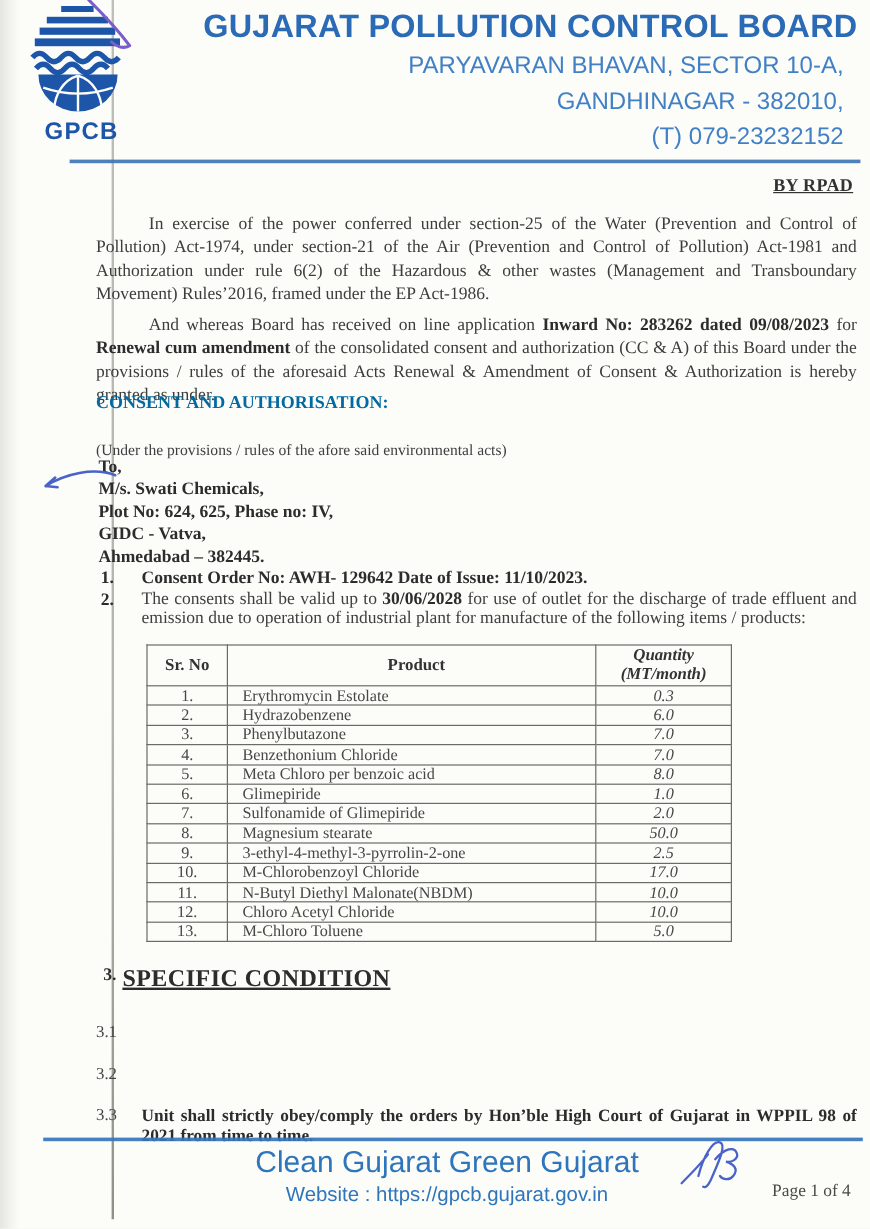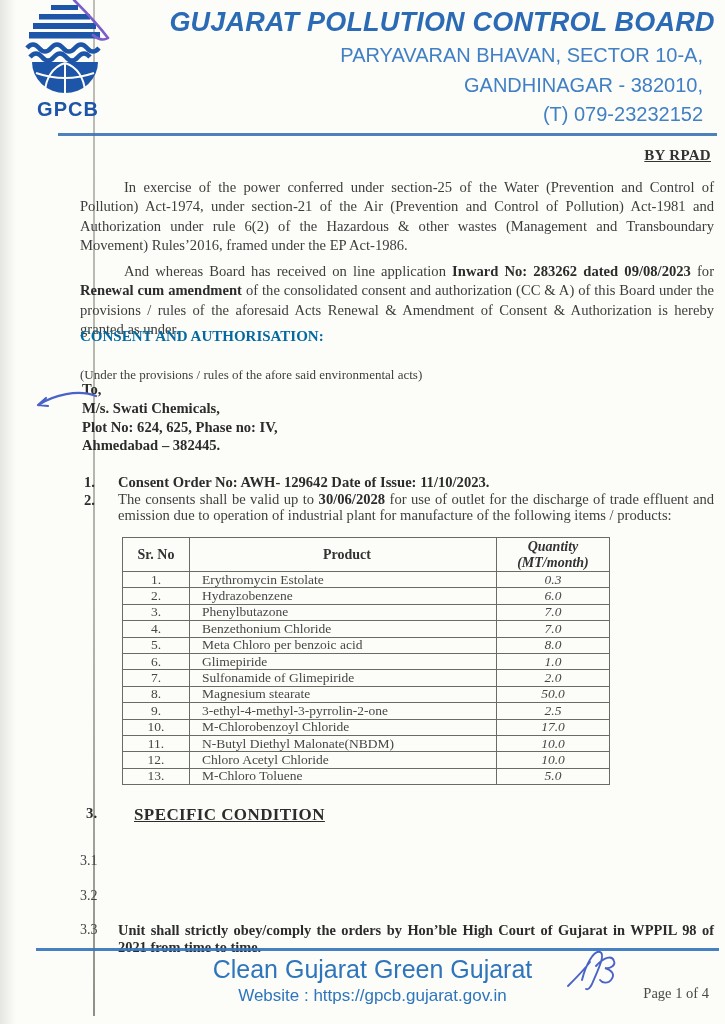--- a/index.html
+++ b/index.html
@@ -22,21 +22,21 @@
   }
   
   .logo-block{ position:absolute; left:22px; top:3px; width:92px; text-align:center; }
   .logo-text{
     font-family:"Liberation Sans", sans-serif; font-weight:bold;
     font-size:20px; color:#1d55a8; letter-spacing:1px; margin-top:-2px;
   }
   .org-title{
     position:absolute; left:168px; top:7px; width:548px; text-align:center;
     font-family:"Liberation Sans", sans-serif; font-weight:bold;
-    font-size:27px; color:#2b6ab5; letter-spacing:0.2px; white-space:nowrap;font-style:italic;
+    font-size:27px; color:#2b6ab5; letter-spacing:0.2px; white-space:nowrap;
   }
   .addr{
     position:absolute; right:22px; text-align:right;
     font-family:"Liberation Sans", sans-serif; font-size:20px; color:#4180c4;
     white-space:nowrap;
   }
   .addr1{ top:44px; } .addr2{ top:74px; } .addr3{ top:103px; }
   .header-rule{
     position:absolute; top:133px; left:58px; right:8px; height:3px;
     background:#3b72b4; opacity:.9;
@@ -67,21 +67,21 @@
   
   .products{ position:absolute; left:122px; top:537px; width:488px; border-collapse:collapse; font-size:13.5px; color:#474747; }
   .products th, .products td{ border:1px solid #6b6b66; padding:0 4px; }
   .products th{ font-size:14px; color:#333; font-weight:bold; height:33px; line-height:16px; }
   .products td{ height:15.4px; line-height:14px; }
   .col-sr{ width:58px; text-align:center; }
   .col-prod{ text-align:left; padding-left:12px !important;font-family:Liberation Serif, serif; }
   .col-qty{ width:104px; text-align:center;font-style:italic; }
   
   .sec3-num{ position:absolute; left:86px; top:805px; font-weight:bold; font-size:14.8px; color:#2c2c2c; }
-  .sec3-title{ position:absolute; left:134px; top:805px; font-weight:bold; font-size:17px; color:#2c2c2c; text-decoration:underline; letter-spacing:0.4px; }
+  .sec3-title{ position:absolute; left:102px; top:805px; font-weight:bold; font-size:20px; color:#2c2c2c; text-decoration:underline; letter-spacing:0.4px; }
   .cond-num{ position:absolute; left:80px; font-size:14px; color:#444; }
   .cond-text{ position:absolute; left:118px; width:596px; font-size:14.4px; font-weight:bold; color:#2c2c2c; text-align:justify; line-height:17px; }
   .c1{ top:853px; } .c2{ top:888px; } .c3{ top:922px; }
   
   .footer-rule{ position:absolute; top:948px; left:36px; right:6px; height:3px; background:#3576bd; opacity:.92; }
   .slogan{
     position:absolute; top:955px; left:0; width:745px; text-align:center;
     font-family:"Liberation Sans", sans-serif; font-size:25px; color:#2e75bc;
   }
   .website{
@@ -131,20 +131,21 @@
   <p class="par indent p2"><span>And whereas Board has received on line application </span><b>Inward No: 283262 dated 09/08/2023</b><span> for </span><b>Renewal cum amendment</b><span> of the consolidated consent and authorization (CC &amp; A) of this Board under the provisions / rules of the aforesaid Acts Renewal &amp; Amendment of Consent &amp; Authorization is hereby granted as under.</span></p>
 
   <div class="consent-heading">CONSENT AND AUTHORISATION:</div>
   <div class="consent-sub">(Under the provisions / rules of the afore said environmental acts)</div>
 
   <div class="to-label">To,</div>
   <div class="addressee">
 
   <div>M/s. Swati Chemicals,</div>
       <div>Plot No: 624, 625, Phase no: IV,</div>
+      <div>GIDC - Vatva,</div>
       <div>Ahmedabad – 382445.</div>
     </div>
 
   <svg class="annotation" style="left:28px; top:386px;" width="72" height="30">
     <path d="M68 10 C 50 3, 26 9, 10 19 M10 19 l 8 -7 M10 19 l 10 1" stroke="#4a63c8" stroke-width="2.2" fill="none" stroke-linecap="round"></path>
   </svg>
 
   <div class="item-num n1">1.</div>
   <div class="item-text t1">Consent Order No: AWH- 129642 Date of Issue: 11/10/2023.</div>
 

